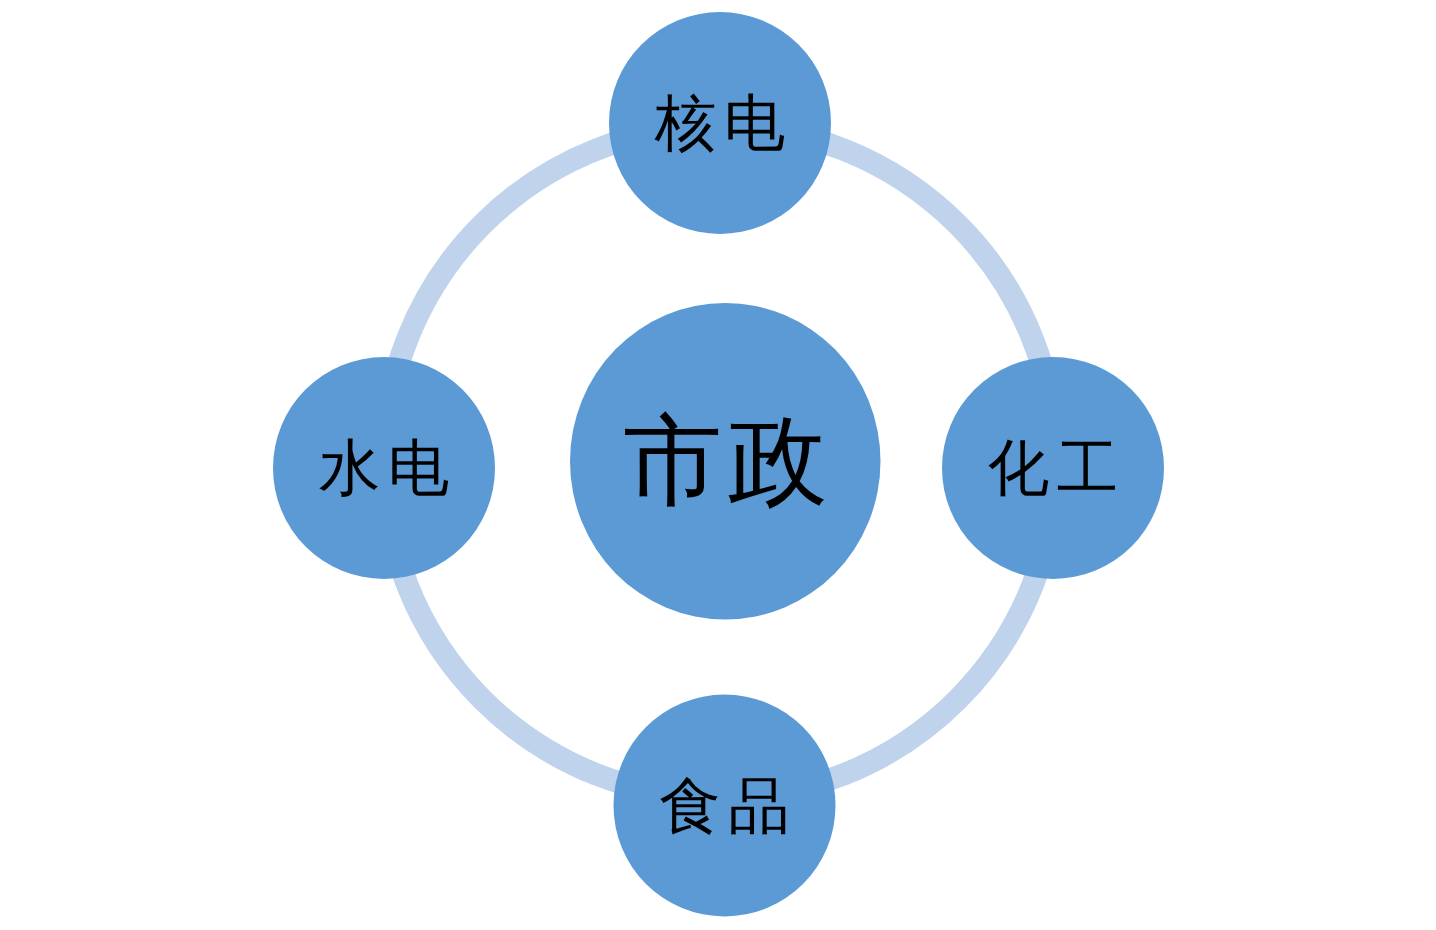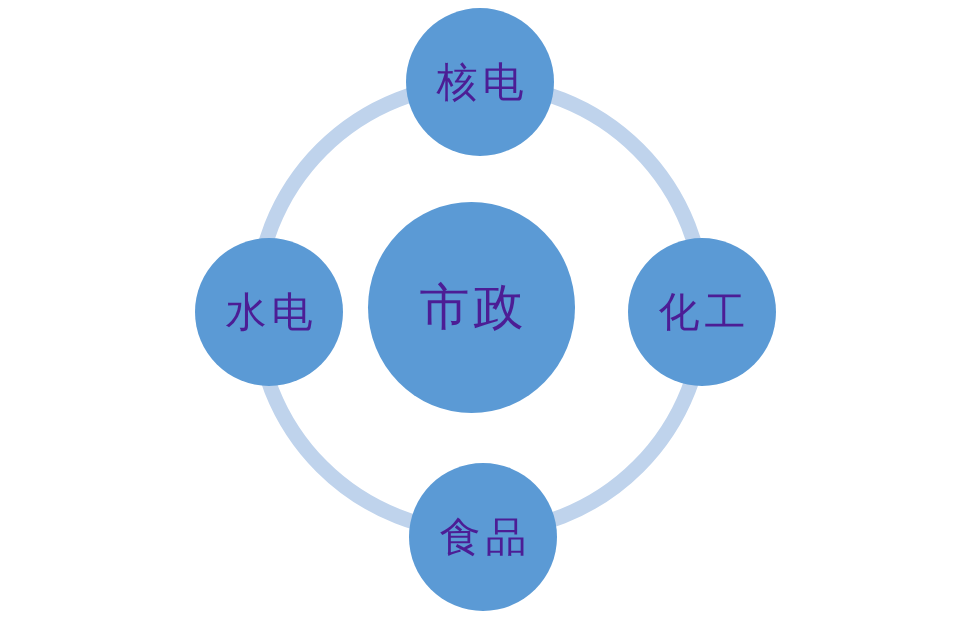--- a/index.html
+++ b/index.html
@@ -22,44 +22,44 @@
     z-index: 1;
   }
   .node {
     position: absolute;
     border-radius: 50%;
     background: #5b9ad5;
     display: flex;
     align-items: center;
     justify-content: center;
     z-index: 2;
-    color: #4c1d95;
+    color: #000000;
     text-align: center;
     user-select: none;
   }
   .node-center {
-    left: 368px;
+    left: 380px;
     top: 202px;
     width: 207px;
     height: 211px;
-    font-size: 50px;
+    font-size: 66px;
     letter-spacing: 4px;
     text-indent: 4px;
   }
   .node-sat {
     width: 148px;
     height: 148px;
     font-size: 41px;
     letter-spacing: 5px;
     text-indent: 5px;
   }
   .node-top    { left: 406px; top: 8px; }
   .node-right  { left: 628px; top: 238px; }
   .node-bottom { left: 409px; top: 463px; }
-  .node-left   { left: 195px; top: 238px; }
+  .node-left   { left: 182px; top: 238px; }
 </style>
 </head>
 <body>
 
 <div class="canvas">
 
   <svg class="ring-svg" width="957" height="620" viewBox="0 0 957 620" aria-hidden="true">
     <circle cx="480" cy="308" r="224" fill="none" stroke="#bfd3ec" stroke-width="15"></circle>
   </svg>
 

